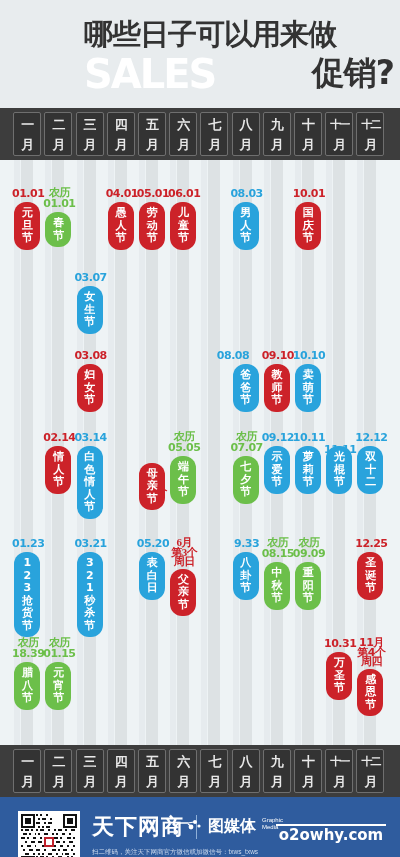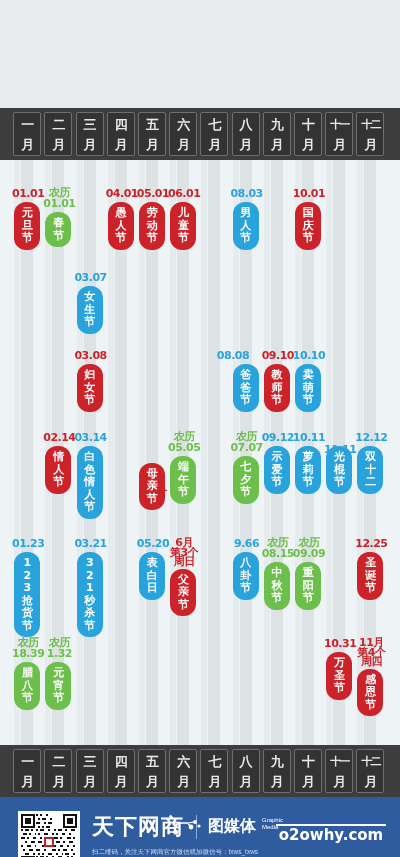--- a/index.html
+++ b/index.html
@@ -101,20 +101,27 @@
   .o2o-rule{height:2px;background:#ffffff;margin:1px 0 1px 0;}
   .o2o-en{font-size:15px;font-weight:bold;color:#ffffff;line-height:17px;
     font-family:"DejaVu Sans","Liberation Sans",sans-serif;}
 </style>
 </head>
 <body>
 
 <div class="page">
 
   <div class="header">
+    <div class="title-wrap">
+      <div class="title-line1">哪些日子可以用来做</div>
+      <div class="title-line2">
+        <span class="sales">SALES</span>
+        <span class="title-line1b">促销?</span>
+      </div>
+    </div>
   </div>
 
   <div class="monthbar" id="monthbar-top">
       <div class="mcell" style="left: 13.2px;">
         <span class="mc1">一</span>
         <span class="mc2">月</span>
       </div>
       <div class="mcell" style="left: 44.4px;">
         <span class="mc1">二</span>
         <span class="mc2">月</span>
@@ -383,32 +390,32 @@
         <span class="ch">节</span>
       </div>
       <div class="datelbl blue" style="left: 133px; top: 378px;">
         <span style="display: block;">05.20</span>
       </div>
       <div class="card blue" style="left: 139px; top: 392px;">
         <span class="ch">表</span>
         <span class="ch">白</span>
         <span class="ch">日</span>
       </div>
-      <div class="datelbl red" style="left: 164.2px; top: 378px;">
+      <div class="datelbl red" style="left: 164.2px; top: 378px; font-family: Liberation Serif, serif;">
         <span class="sub">6月</span>
         <span class="sub">第3个</span>
         <span class="sub">周日</span>
       </div>
       <div class="card red" style="left: 170.2px; top: 408.5px;">
         <span class="ch">父</span>
         <span class="ch">亲</span>
         <span class="ch">节</span>
       </div>
       <div class="datelbl blue" style="left: 226.6px; top: 378px;">
-        <span style="display: block;">9.66</span>
+        <span style="display: block;">9.33</span>
       </div>
       <div class="card blue" style="left: 232.6px; top: 392px;">
         <span class="ch">八</span>
         <span class="ch">卦</span>
         <span class="ch">节</span>
       </div>
       <div class="datelbl green" style="left: 257.8px; top: 378px;">
         <span class="sub">农历</span>
         <span style="display: block;">08.15</span>
       </div>
@@ -438,21 +445,21 @@
         <span class="sub">农历</span>
         <span style="display: block;">18.39</span>
       </div>
       <div class="card green" style="left: 14.2px; top: 502px;">
         <span class="ch">腊</span>
         <span class="ch">八</span>
         <span class="ch">节</span>
       </div>
       <div class="datelbl green" style="left: 39.4px; top: 478px;">
         <span class="sub">农历</span>
-        <span style="display: block;">1.32</span>
+        <span style="display: block;">01.15</span>
       </div>
       <div class="card green" style="left: 45.4px; top: 502px;">
         <span class="ch">元</span>
         <span class="ch">宵</span>
         <span class="ch">节</span>
       </div>
       <div class="datelbl red" style="left: 320.2px; top: 478px;">
         <span style="display: block;">10.31</span>
       </div>
       <div class="card red" style="left: 326.2px; top: 492px;">

